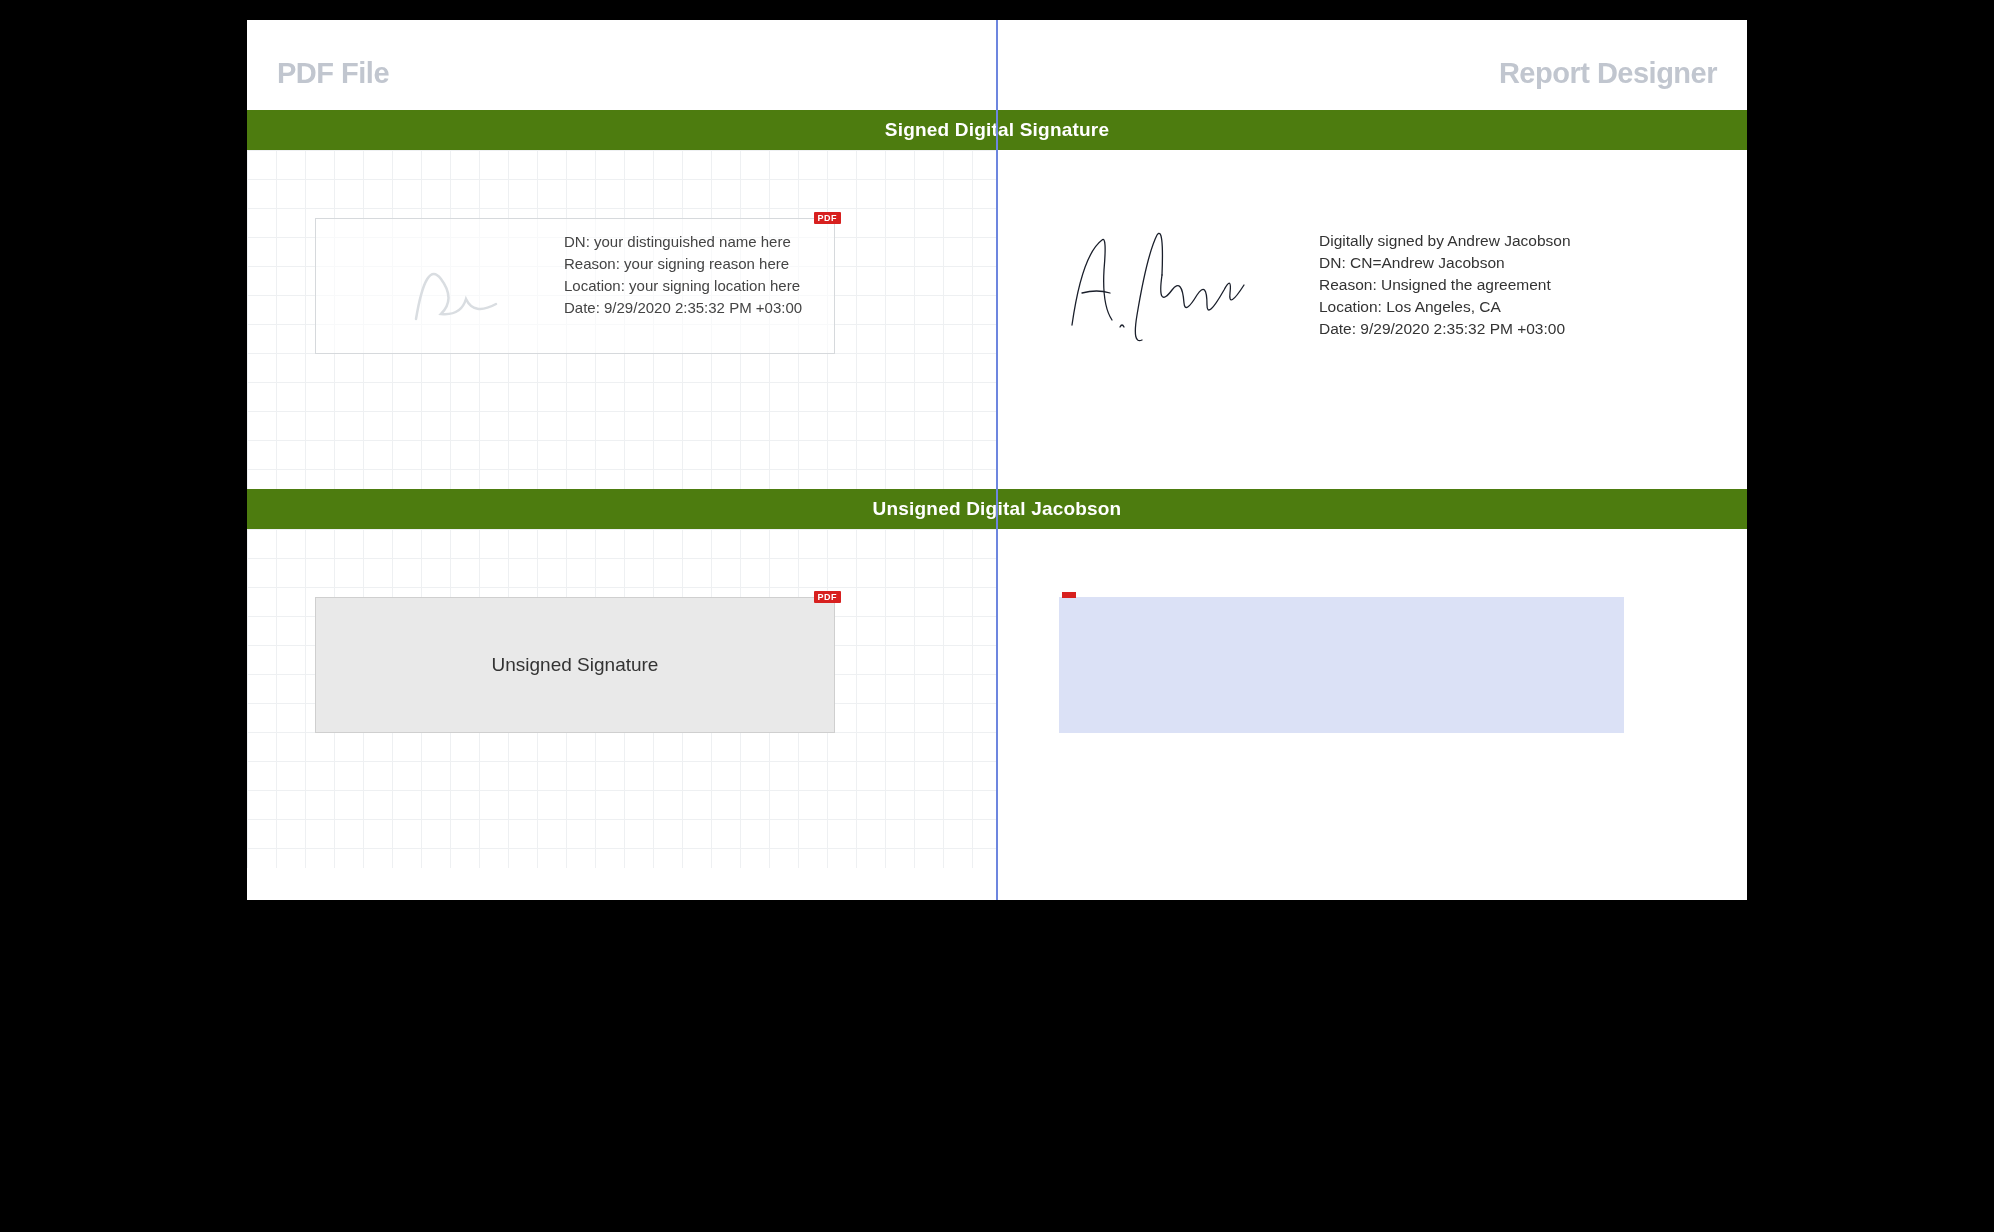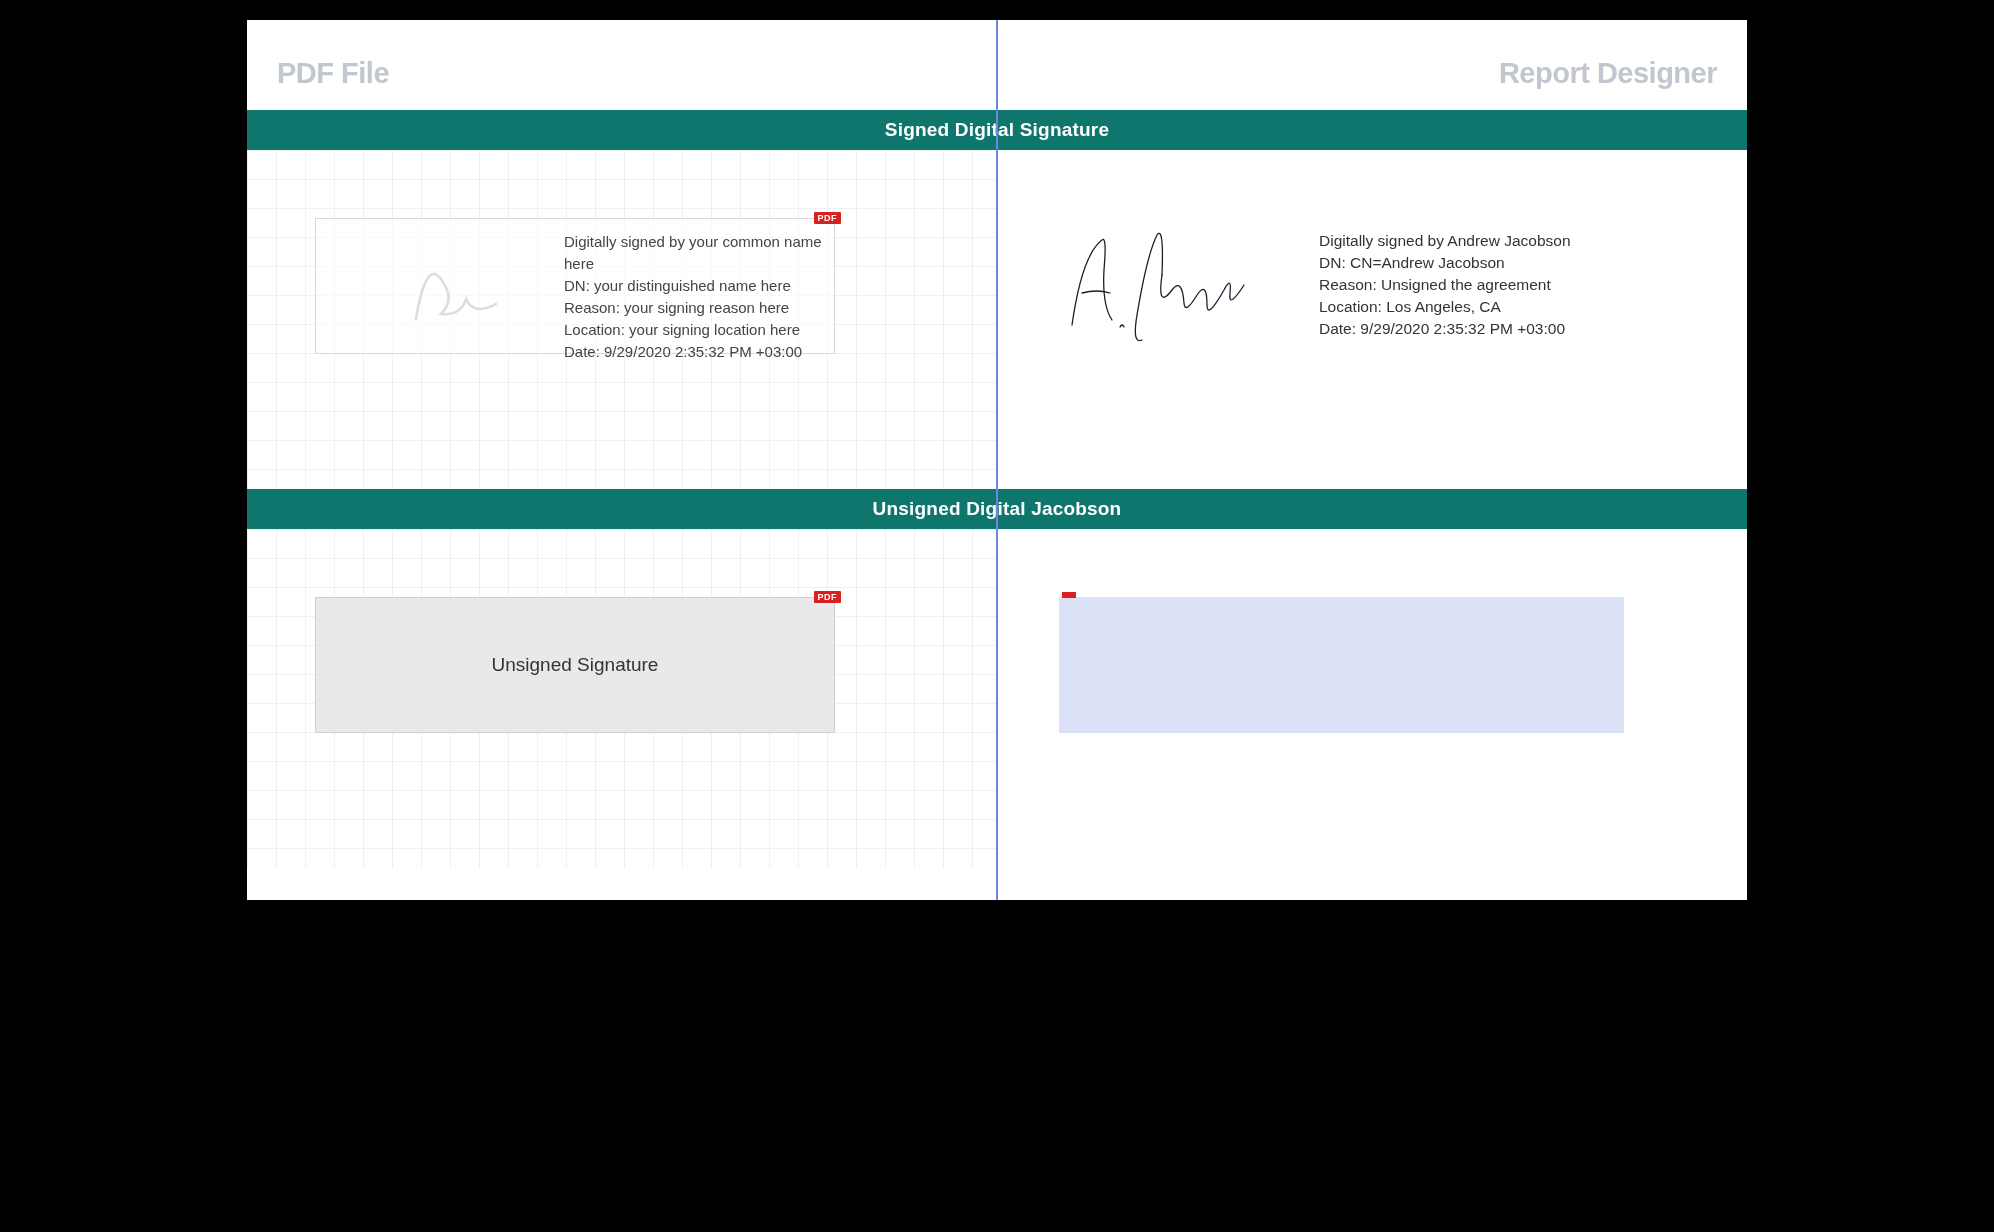--- a/index.html
+++ b/index.html
@@ -34,21 +34,21 @@
       flex: 1;
       font-size: 29px;
       font-weight: 700;
       color: #c1c6cf;
       font-family: 'Segoe UI', Arial, sans-serif;
     }
     .headers .half.left { text-align: right; padding-right: 30px; font-family: "Arial Narrow", Arial, sans-serif; letter-spacing: -0.5px;}
     .headers .half.right { text-align: left; padding-left: 30px; font-family: "Arial Narrow", Arial, sans-serif; letter-spacing: -0.5px;}
 
     .section-bar {
-      background: #0f766e;
+      background: #4d7c0f;
       color: #fff;
       text-align: center;
       height: 40px;
       line-height: 40px;
       font-size: 19px;
       font-weight: 600;
       font-family: "Arial Narrow", Arial, sans-serif;
       letter-spacing: 0.2px;
     }
 
@@ -187,21 +187,20 @@
 
   <div class="panel-row signed">
     <div class="half left">
       <div class="grid-bg"></div>
       <div class="designer-box">
         <div class="pdf-tag">PDF</div>
         <svg class="sig-scribble" viewBox="0 0 100 90">
           <path d="M 10 75 Q 20 15 35 35 Q 50 55 35 70 Q 55 72 60 55 Q 68 72 90 60" stroke="#d9dde1" stroke-width="2.5" fill="none" stroke-linecap="round"></path>
         </svg>
         <div class="text-block">
-          <div>Digitally signed by your common name here</div>
           <div>DN: your distinguished name here</div>
           <div>Reason: your signing reason here</div>
           <div>Location: your signing location here</div>
           <div>Date: 9/29/2020 2:35:32 PM +03:00</div>
         </div>
       </div>
     </div>
     <div class="half right">
       <svg class="pdf-signature" viewBox="0 0 200 140">
         <g stroke="#1a1f2b" stroke-width="1.3" fill="none" stroke-linecap="round">

